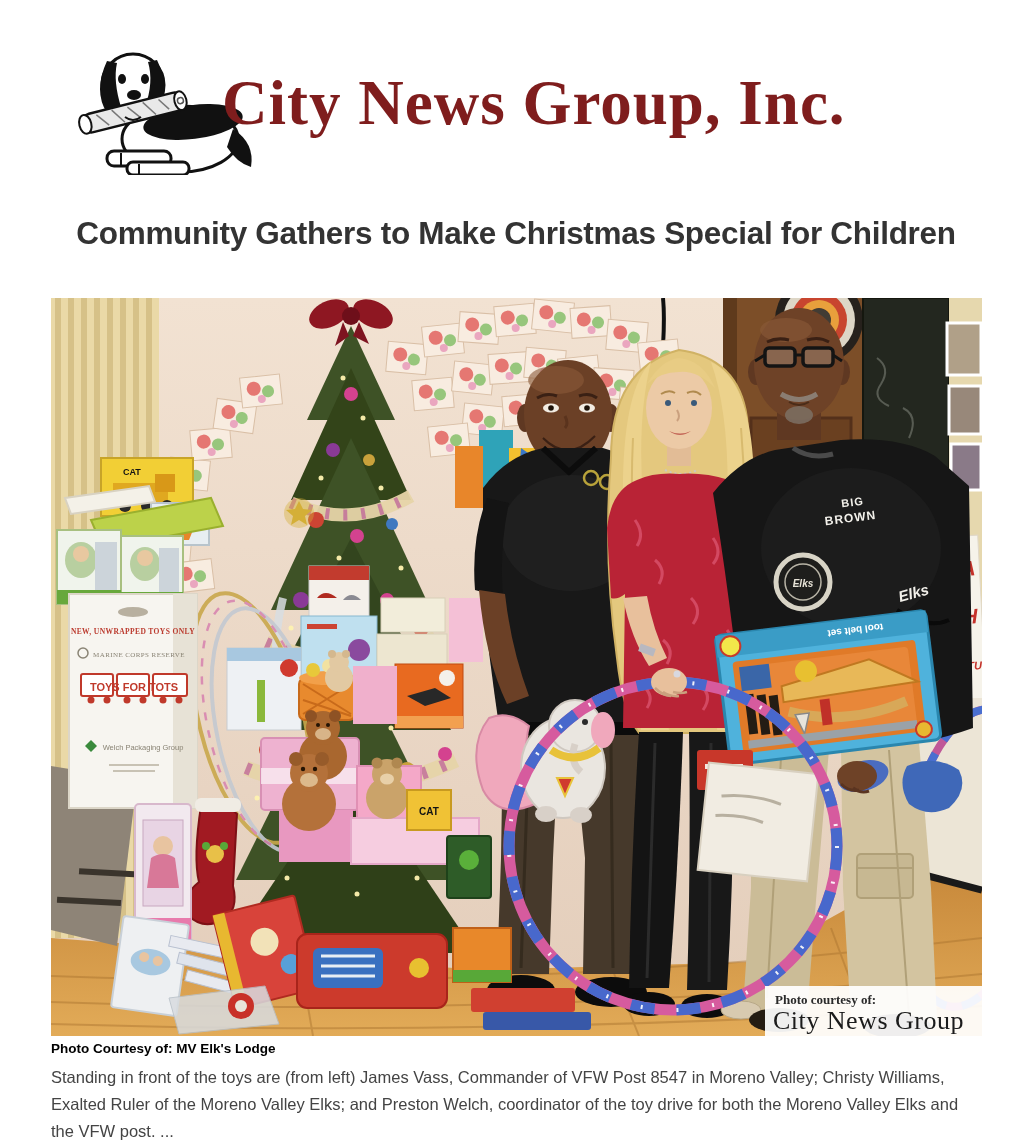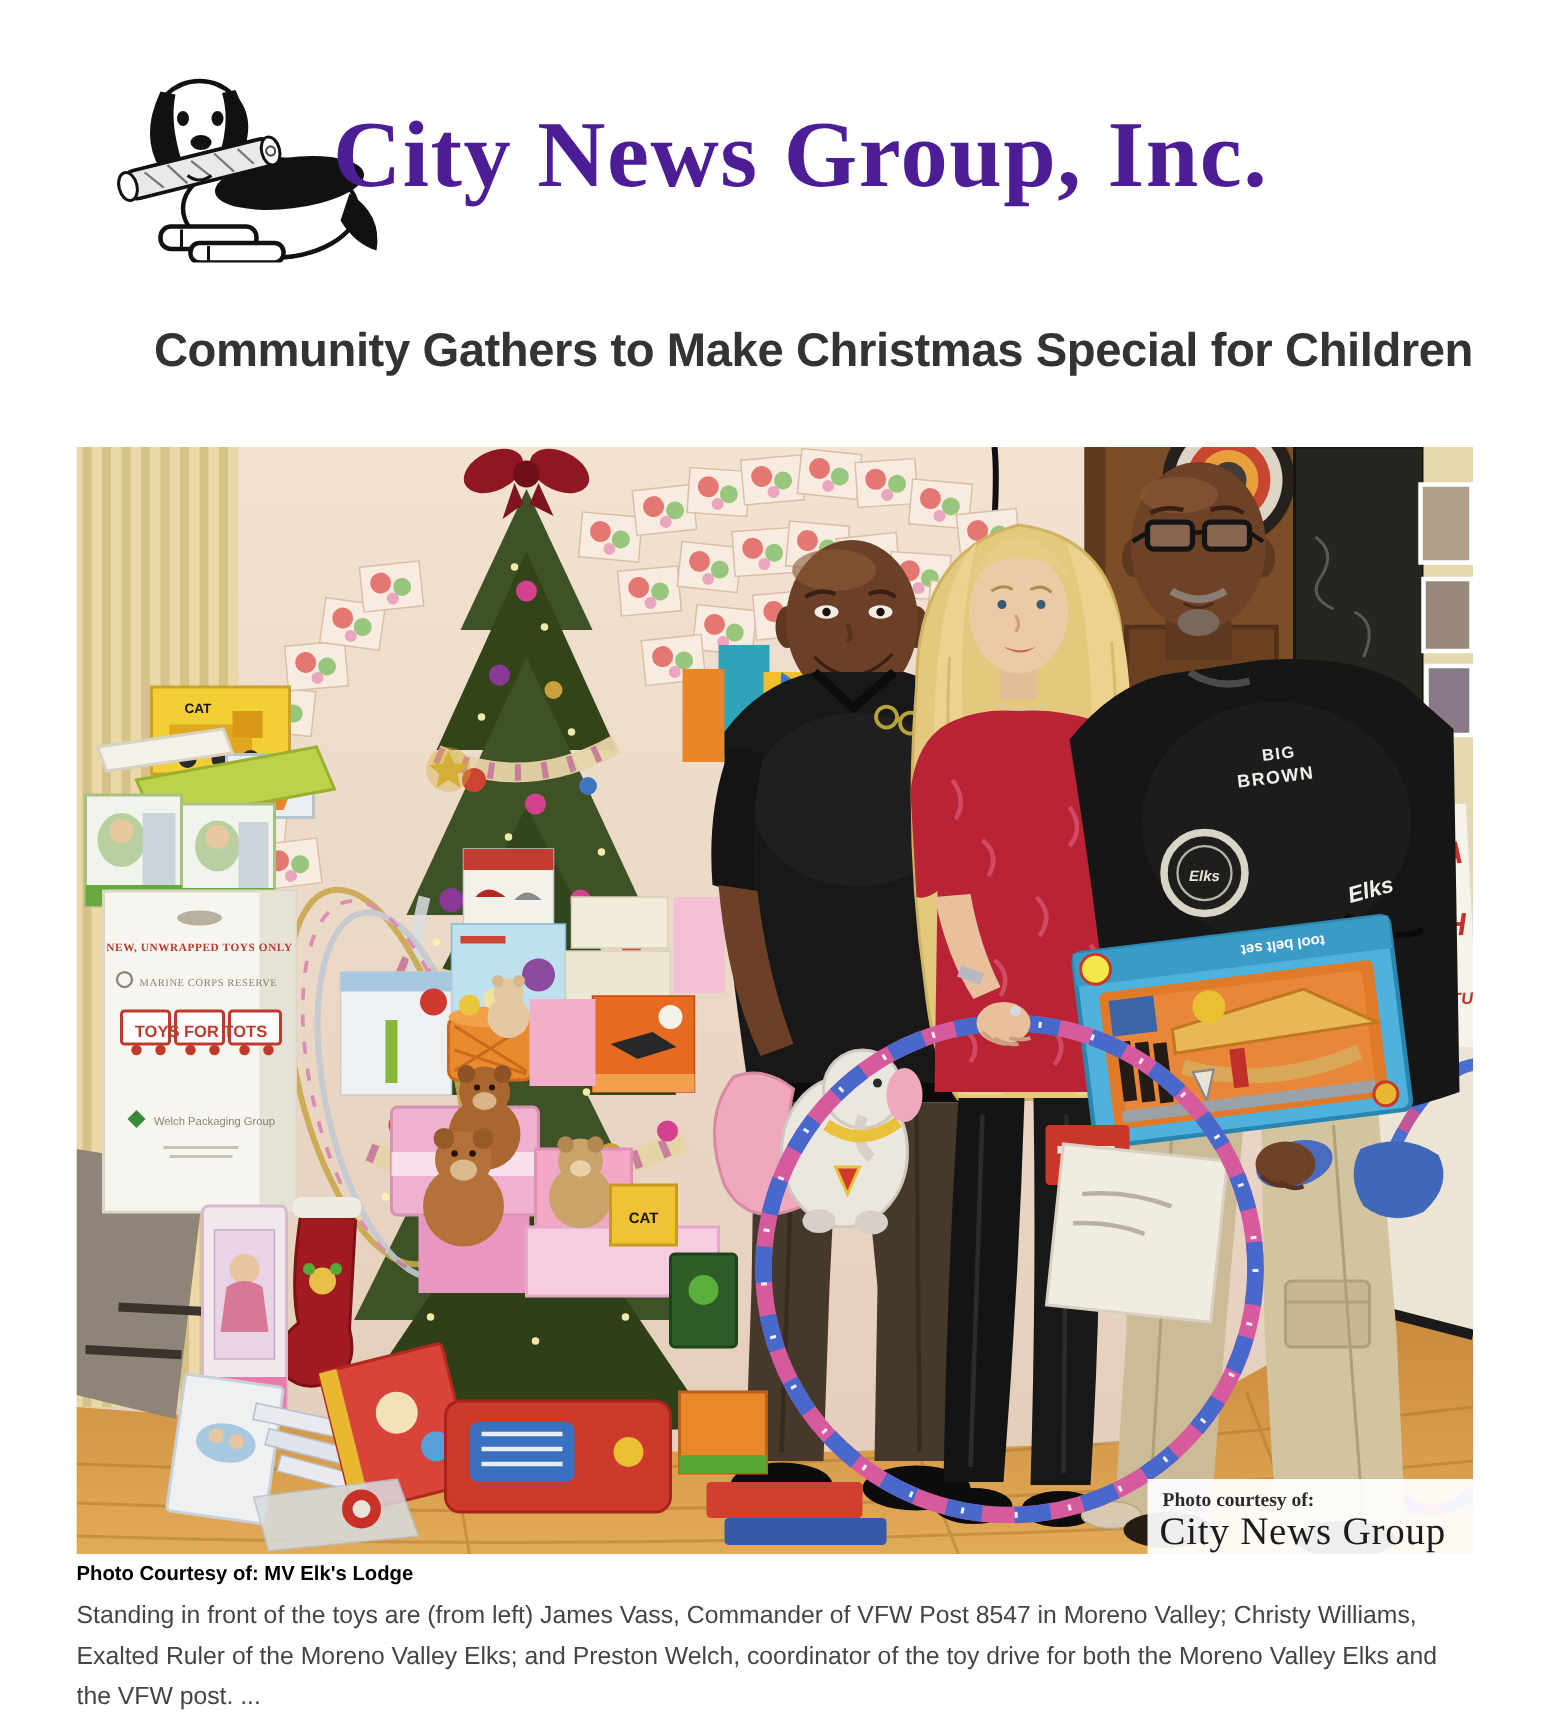--- a/index.html
+++ b/index.html
@@ -1,21 +1,21 @@
 <!DOCTYPE html>
 <html><head>
 <meta charset="utf-8">
 <style>
   html,body{margin:0;padding:0;background:#ffffff;}
   body{font-family:"Liberation Sans",sans-serif;color:#333;}
   .page{width:1032px;height:1143px;background:#fff;position:relative;overflow:hidden;}
   .header{padding:25px 0 0 55px;display:flex;align-items:center;}
   .logo-text{font-family:"Liberation Serif",serif;font-weight:700;font-size:63px;
-             color:#4c1d95;letter-spacing:1px;margin-left:-38px;white-space:nowrap;padding-top:6px;}
-  h1.headline{margin:40px 0 0 0;padding:0 50px;text-align:right;font-size:31.5px;
+             color:#7f1d1d;letter-spacing:1px;margin-left:-38px;white-space:nowrap;padding-top:6px;}
+  h1.headline{margin:40px 0 0 0;padding:0 50px;text-align:center;font-size:31.5px;
               font-weight:700;color:#333;letter-spacing:-0.3px;font-family:"Liberation Sans",sans-serif;}
   figure.photo{margin:46px 0 0 51px;padding:0;width:931px;height:738px;line-height:0;}
   .credit{margin:5px 0 0 51px;font-size:13.5px;font-weight:700;color:#000000;}
   .body-text{margin:8px 0 0 51px;width:928px;font-size:16.5px;line-height:1.63;color:#444;}
   svg text{font-family:"Liberation Sans",sans-serif;}
   svg .serif{font-family:"Liberation Serif",serif;}
 </style>
 </head>
 <body>
 

